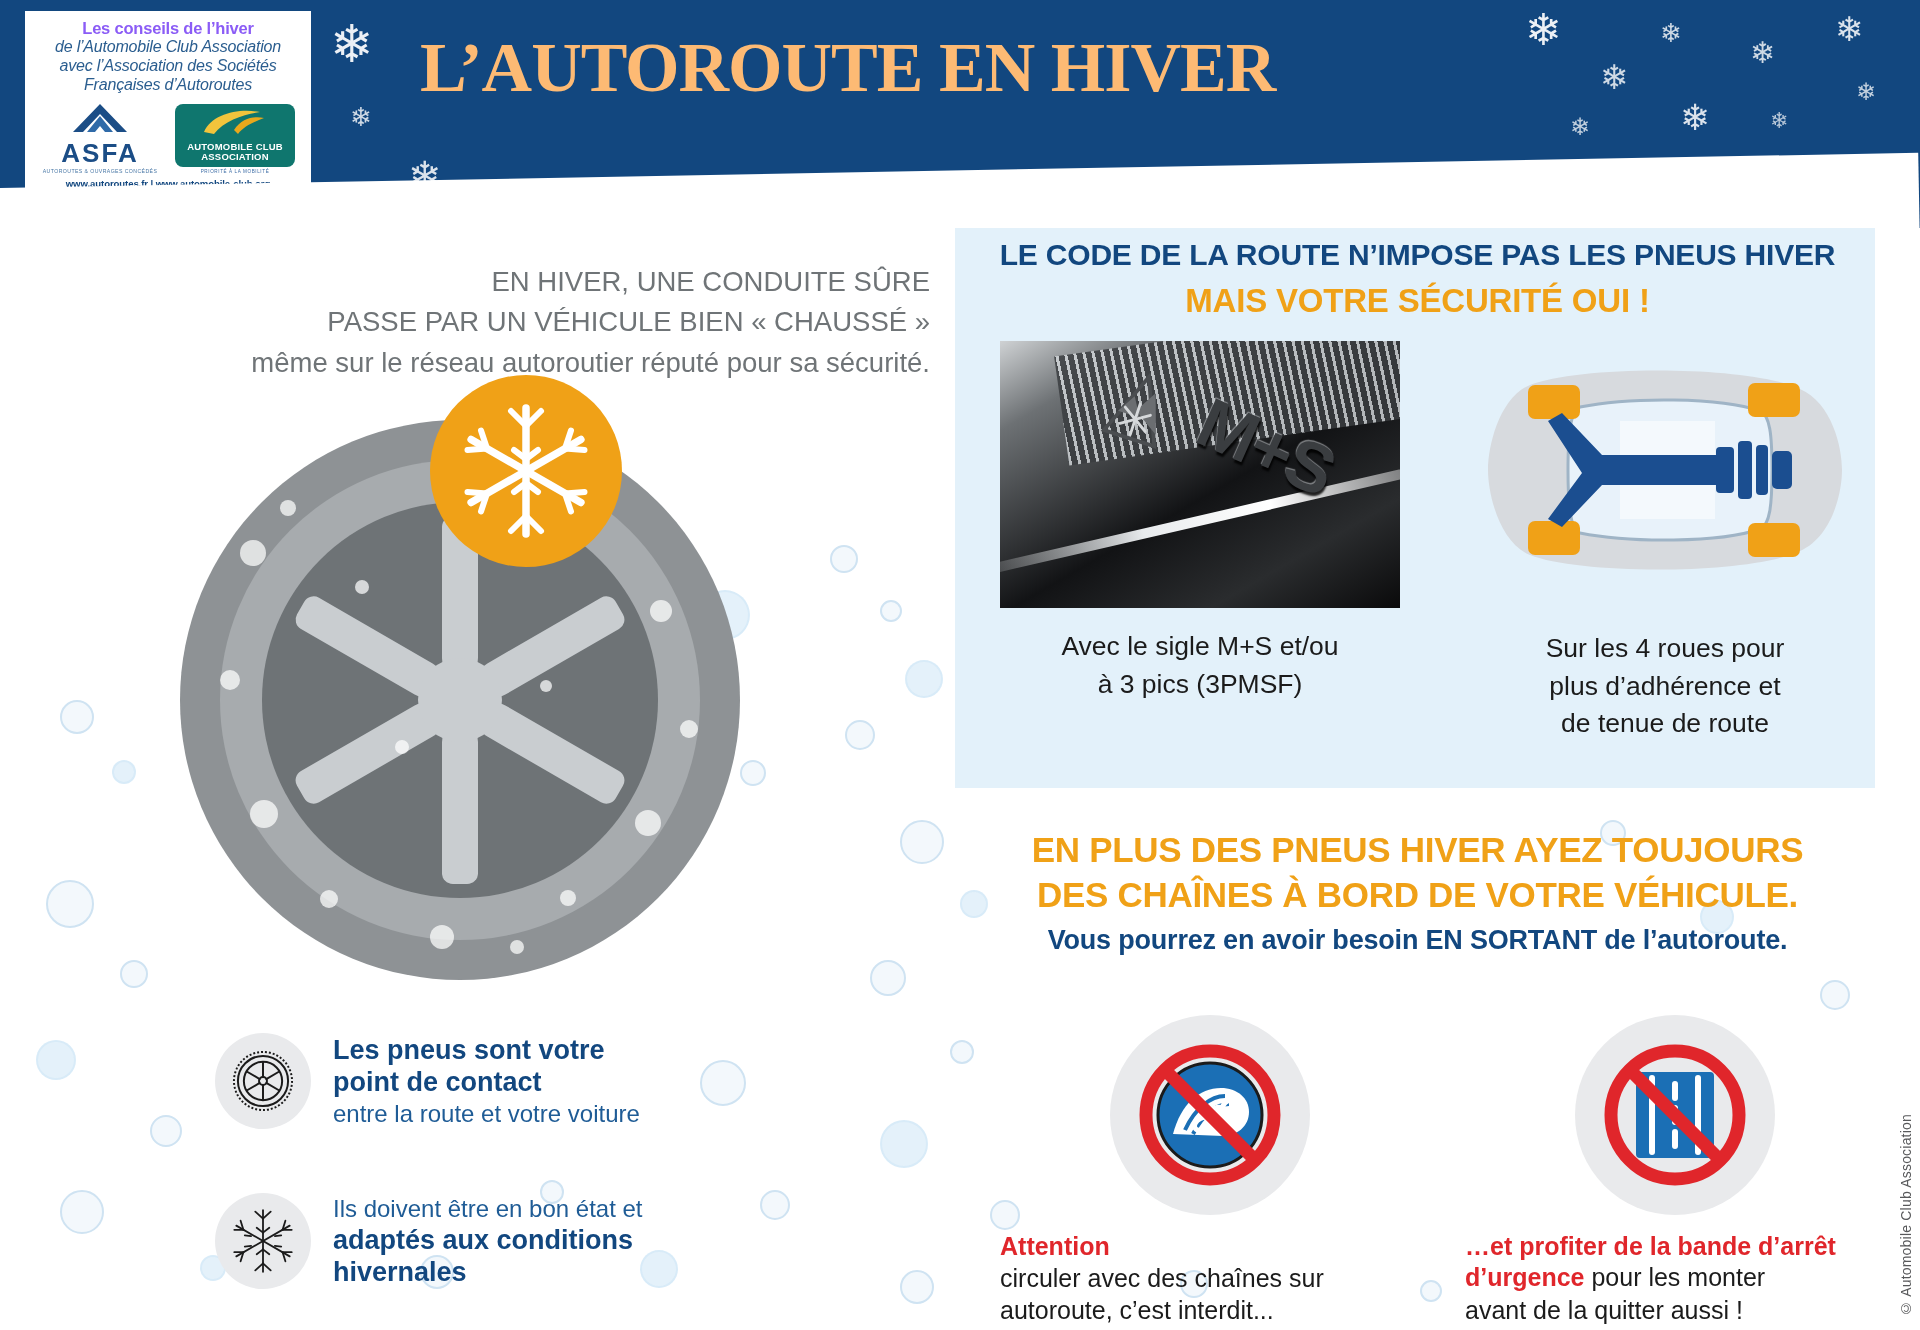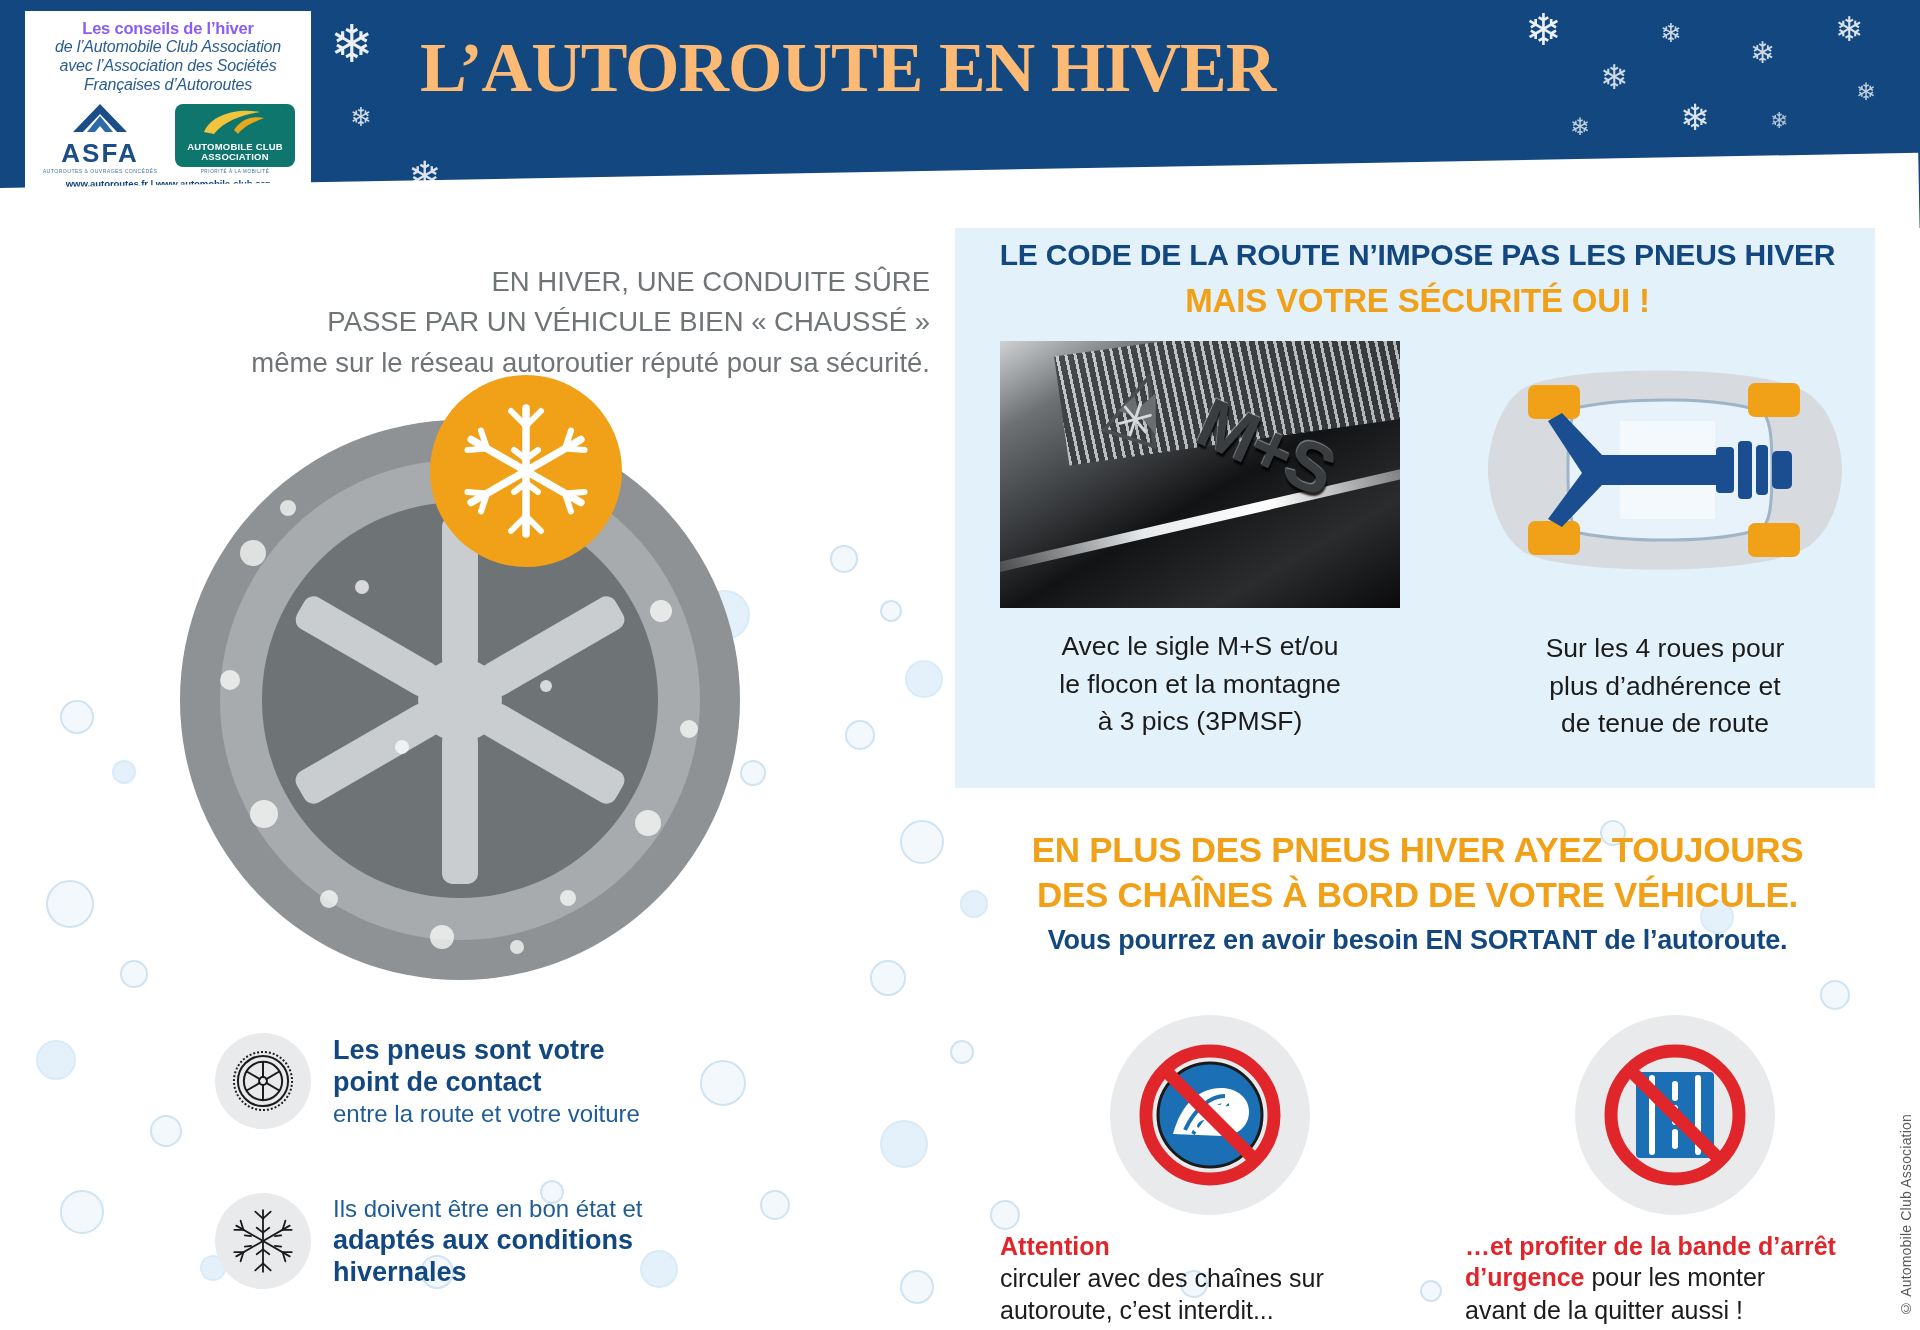--- a/index.html
+++ b/index.html
@@ -418,21 +418,20 @@
         <rect x="246" y="92" width="18" height="46" rx="4"></rect>
         <rect x="268" y="86" width="14" height="58" rx="4"></rect>
         <rect x="286" y="90" width="12" height="50" rx="4"></rect>
         <rect x="302" y="96" width="20" height="38" rx="5"></rect>
       </g>
     </svg>
   </div>
 
   <div id="cap-left" class="caption">
     <div>Avec le sigle M+S et/ou</div>
-    <div>le flocon et la montagne</div>
     <div>à 3 pics (3PMSF)</div>
   </div>
 
   <div id="cap-right" class="caption">
     <div>Sur les 4 roues pour</div>
     <div>plus d’adhérence et</div>
     <div>de tenue de route</div>
   </div>
 
   <div id="orange-h1">

